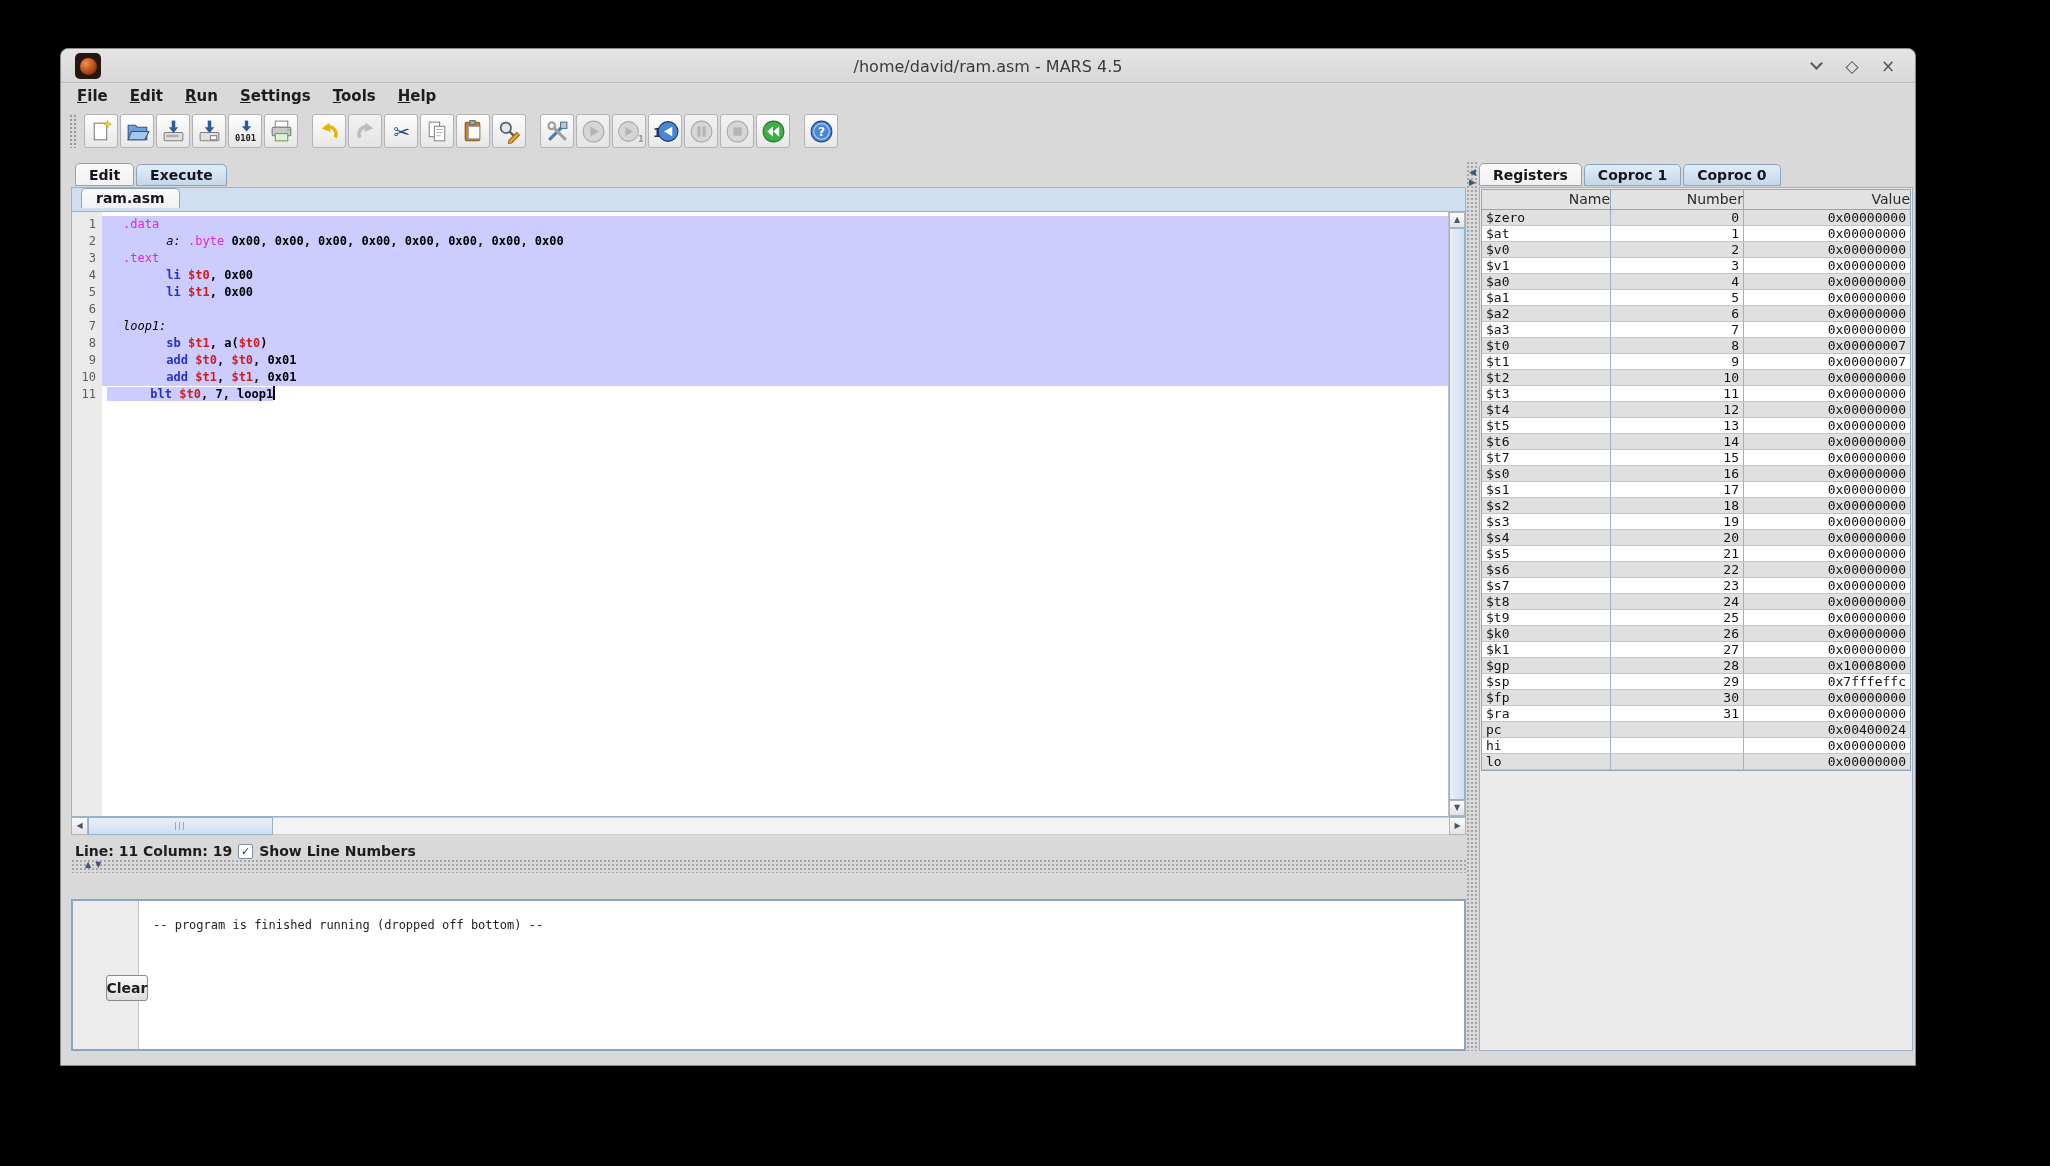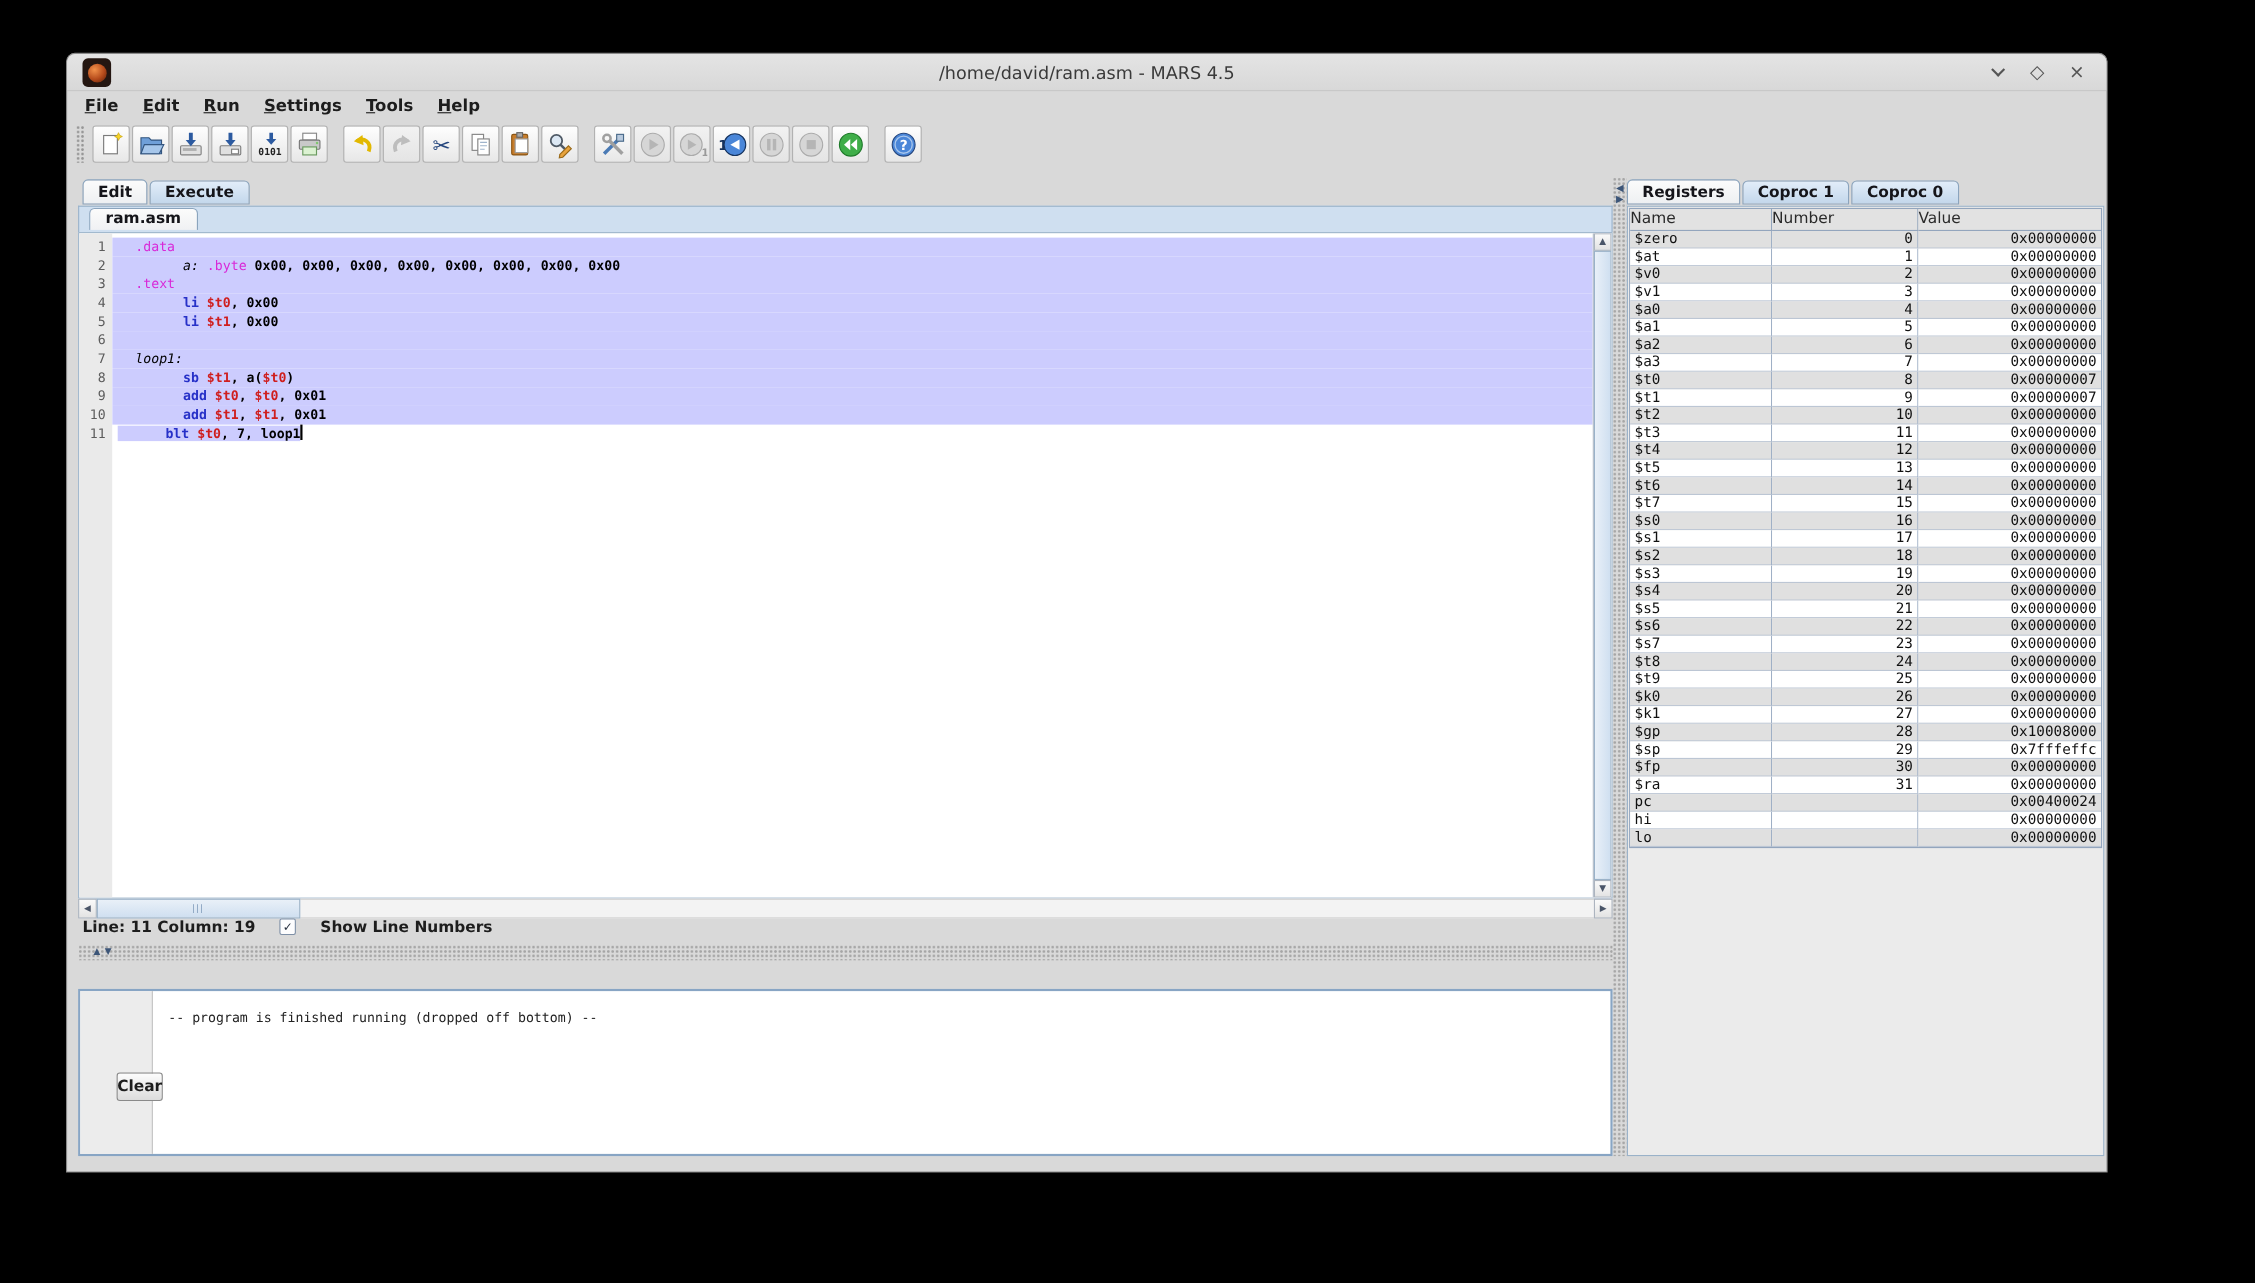--- a/index.html
+++ b/index.html
@@ -92,22 +92,22 @@
   .vthumb { flex:1; background:linear-gradient(90deg,#e9f0f8,#cfdff0); border:1px solid #9ab2c9; }
   .hsb { position:absolute; top:656px; left:0; right:0; height:18px; display:flex; background:#f0f0f0; }
   .hbtn { width:17px; height:18px; flex:none; background:linear-gradient(#fafafa,#e3e3e3); border:1px solid #acb4bf;
           font-size:8px; color:#4a5568; text-align:center; line-height:16px; }
   .hthumb { width:185px; flex:none; background:linear-gradient(#e9f0f8,#cfdff0); border:1px solid #9ab2c9; position:relative; }
   .hthumb:after { content:""; position:absolute; left:50%; margin-left:-6px; top:4px; bottom:4px; width:12px;
                   background:repeating-linear-gradient(90deg,#93abc6 0 1px,transparent 1px 4px); }
   .htrack { flex:1; border-top:1px solid #d0d0d0; border-bottom:1px solid #d0d0d0; background:#f3f3f3; }
 
   
-  .statusbar { position:absolute; top:674px; left:0; right:0; height:24px; display:flex; align-items:flex-start;
-               gap:22px; font-size:14px; font-weight:bold; color:#1d1d1d; padding-left:4px; }
+  .statusbar { position:absolute; top:674px; left:0; right:0; height:24px; display:flex; align-items:flex-end;
+               gap:6px; font-size:14px; font-weight:bold; color:#1d1d1d; padding-left:4px; }
   .cb { width:15px; height:15px; border:1px solid #7e8fa6; background:#fdfdfe; border-radius:2px;
         font-size:11px; line-height:13px; text-align:center; color:#2a3342; font-weight:bold; }
 
   
   .hsplit { position:absolute; top:698px; left:0; right:0; height:14px;
             background-image:radial-gradient(#a6a6a6 1px,transparent 1.3px); background-size:4px 4px;
             font-size:8px; color:#3c5578; line-height:12px; padding-left:14px; }
   .hsplit span { margin-right:4px; }
   .bottom-content { position:absolute; top:738px; left:0; right:0; bottom:0; background:#fff;
                     border:2px solid #88a5c4; display:flex; }
@@ -116,21 +116,21 @@
   .clear-btn { margin-top:74px; width:56px; height:26px; font-family:"DejaVu Sans","Liberation Sans",sans-serif;
                font-size:14px; font-weight:bold; color:#1d1d1d;
                background:linear-gradient(#fcfcfc,#dcdcdc); border:1px solid #8a8a8a; border-radius:3px; }
   .io-area { flex:1; padding:15px 0 0 14px; font:12px/18px "DejaVu Sans Mono","Liberation Mono",monospace; color:#222; }
 
   
   .reg-pane { position:absolute; top:26px; left:0; right:0; bottom:0; background:#ebebeb; border:1px solid #9ab2c9; }
   .reg-table { margin:1px; border:1px solid #93a5bd; width:430px; }
   .rhead, .rrow { display:grid; grid-template-columns:129px 133px 166px; }
   .rhc { height:20px; background:#e2e2e2; border-right:1px solid #93a5bd; border-bottom:1px solid #93a5bd;
-         font-size:14px; color:#2a2a2a; text-align:left; line-height:19px; }
+         font-size:14px; color:#2a2a2a; text-align:right; line-height:19px; }
   .rhc:last-child { border-right:none; }
   .rrow { height:16px; font:13px/15px "DejaVu Sans Mono","Liberation Mono",monospace; color:#111; }
   .rc { border-right:1px solid #9fb0c6; border-bottom:1px solid #bcc6d4; padding:0 4px; overflow:hidden; }
   .rc:last-child { border-right:none; }
   .rc.num, .rc.val { text-align:right; }
   .rrow.even .rc { background:#e0e0e0; }
   .rrow.odd  .rc { background:#ffffff; }
 
   svg { display:block; }
 </style>

